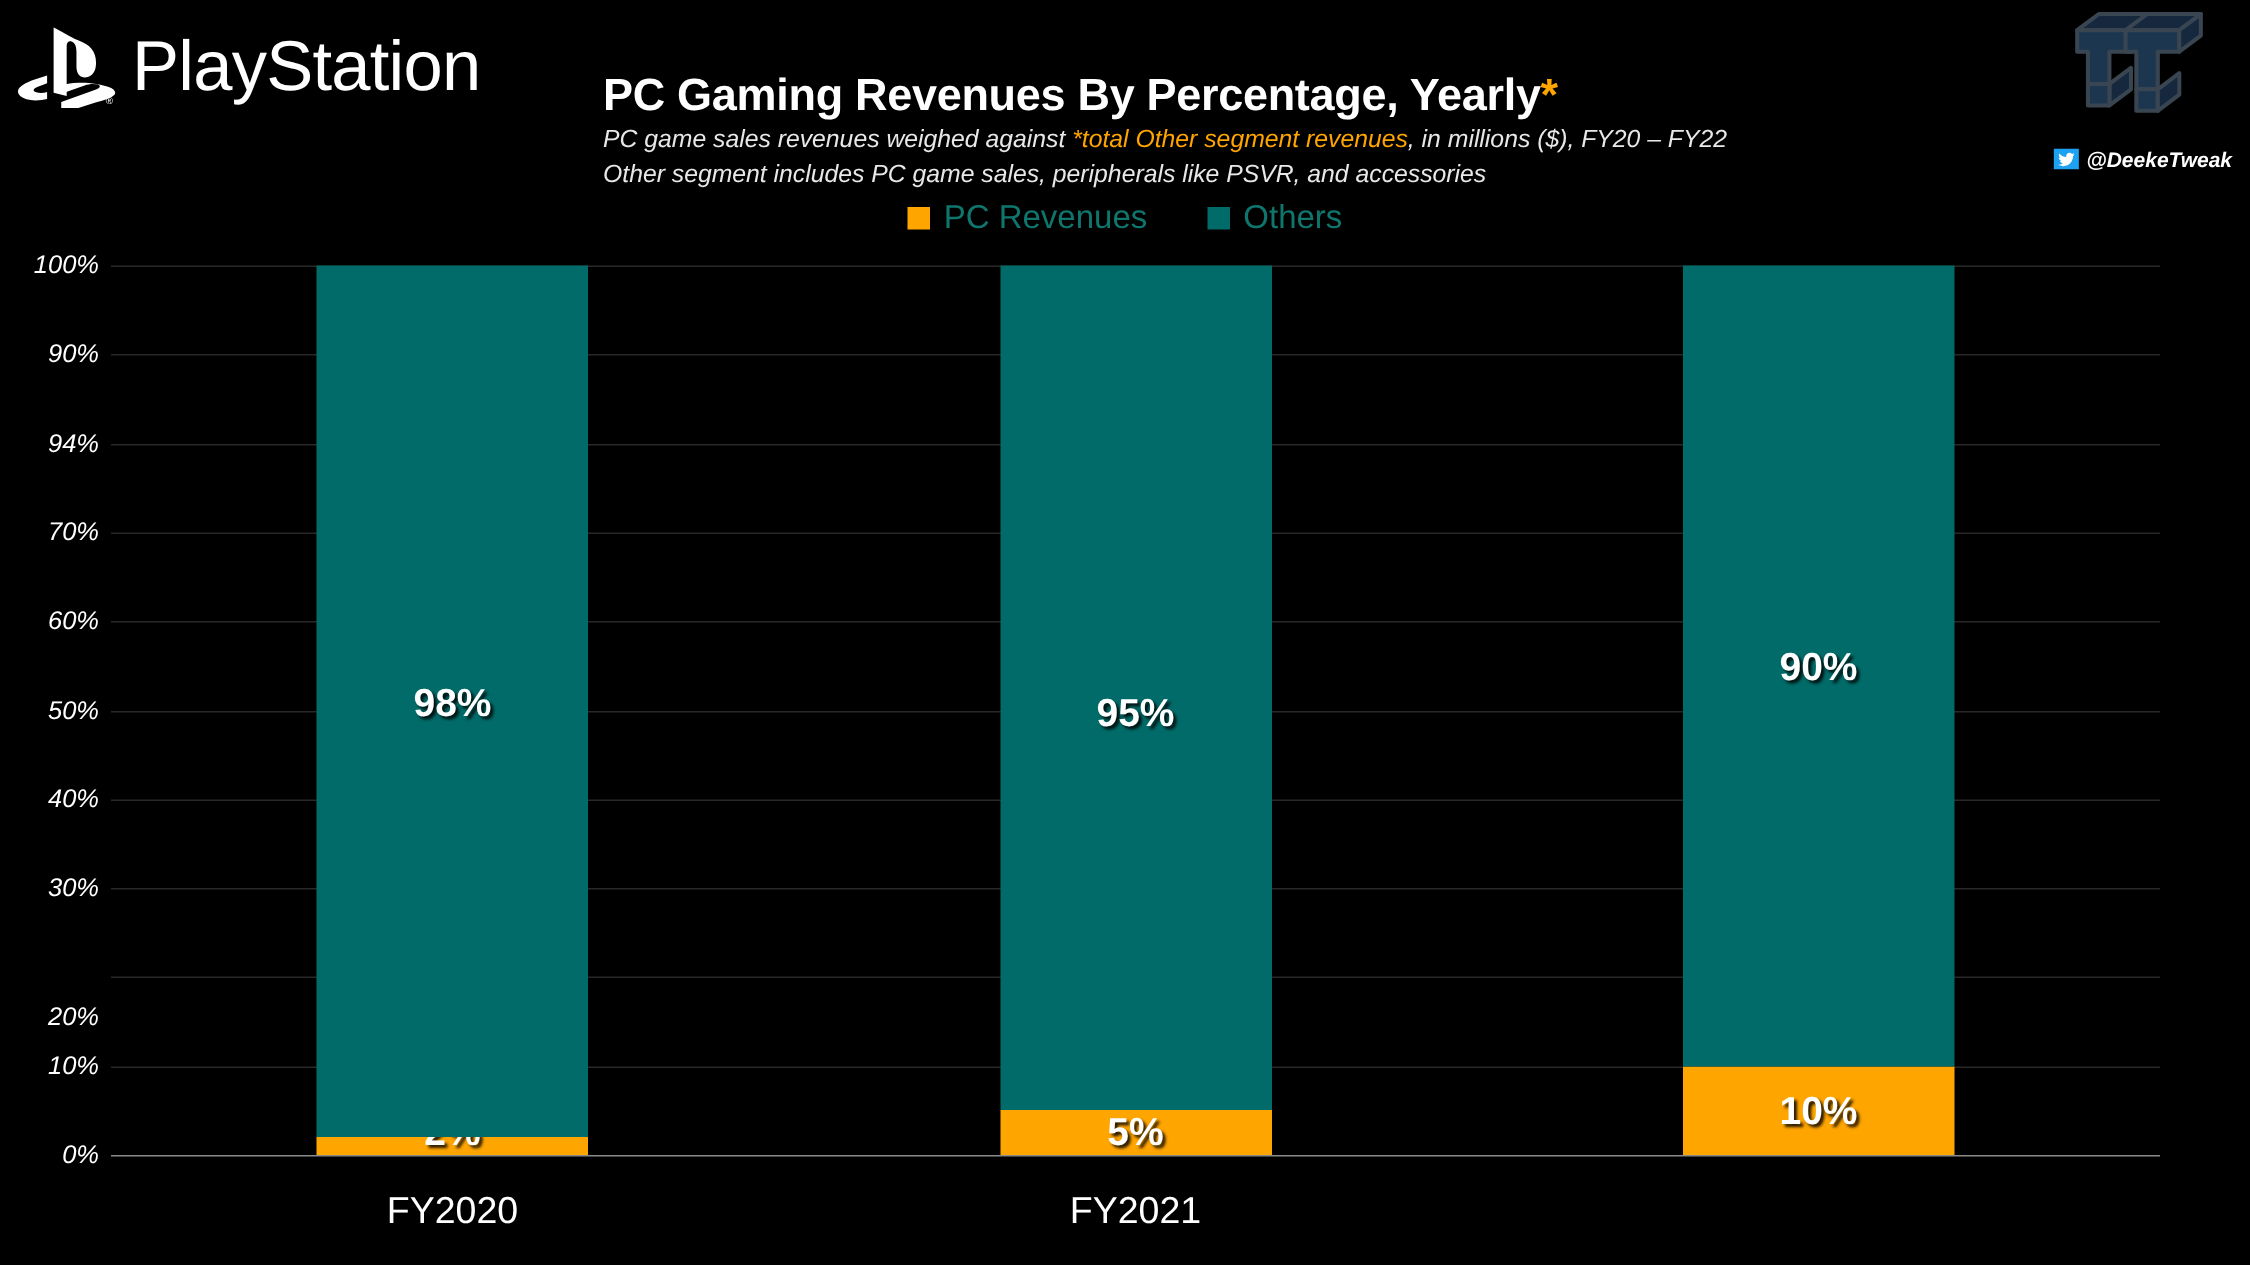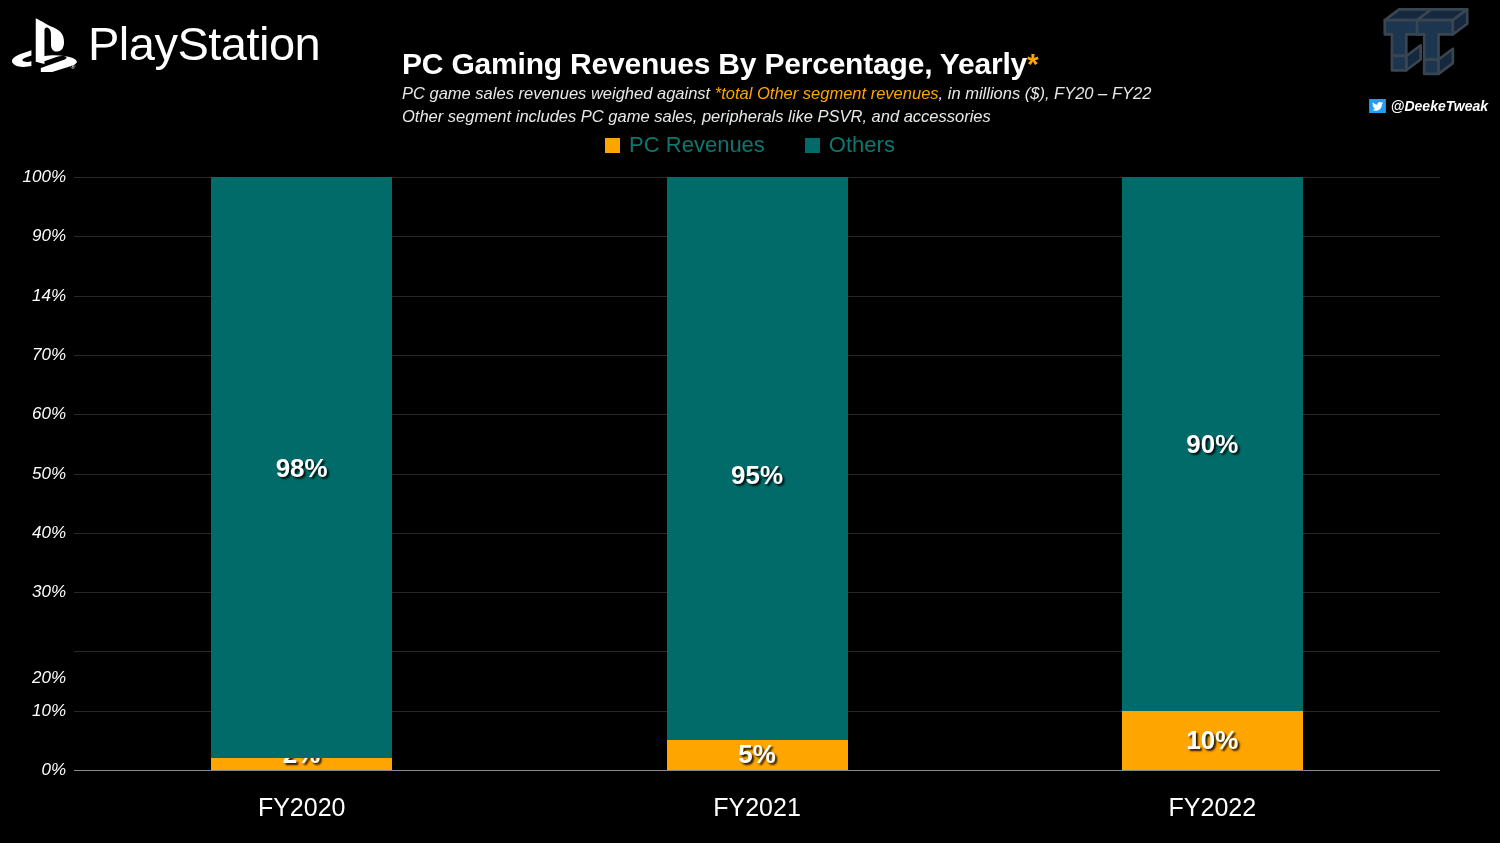--- a/index.html
+++ b/index.html
@@ -242,21 +242,21 @@
 <div id="plot-wrap">
   <div id="y-axis">
       <div class="y-tick" style="top: 602px;">0%</div>
       <div class="y-tick" style="top: 542.7px;">10%</div>
       <div class="y-tick" style="top: 483.4px; margin-top: 27px;">20%</div>
       <div class="y-tick" style="top: 424.1px;">30%</div>
       <div class="y-tick" style="top: 364.8px; margin-left: 40px;">40%</div>
       <div class="y-tick" style="top: 305.5px;">50%</div>
       <div class="y-tick" style="top: 246.2px;">60%</div>
       <div class="y-tick" style="top: 186.9px;">70%</div>
-      <div class="y-tick" style="top: 127.6px;">14%</div>
+      <div class="y-tick" style="top: 127.6px;">94%</div>
       <div class="y-tick" style="top: 68.3px;">90%</div>
       <div class="y-tick" style="top: 9px;">100%</div>
     </div>
   <div id="grid-area">
       <div class="gridline baseline" style="top: 593px;"></div>
       <div class="gridline" style="top: 533.7px;"></div>
       <div class="gridline" style="top: 474.4px;"></div>
       <div class="gridline" style="top: 415.1px;"></div>
       <div class="gridline" style="top: 355.8px;"></div>
       <div class="gridline" style="top: 296.5px;"></div>
@@ -282,15 +282,14 @@
       <div class="bar-group" style="left: 1047.83px;">
         <div class="bar-seg" style="background: rgb(255, 165, 0); bottom: 0px; height: 59.3px;"></div>
         <div class="bar-label" style="bottom: 13.65px;">10%</div>
         <div class="bar-seg" style="background: rgb(0, 107, 104); bottom: 59.3px; height: 533.7px;"></div>
         <div class="bar-label" style="bottom: 310.15px;">90%</div>
       </div>
     </div>
   <div id="x-axis">
       <div class="x-tick" style="left: 137.167px;">FY2020</div>
       <div class="x-tick" style="left: 592.5px;">FY2021</div>
-      <div class="x-tick" style="left: 1047.83px;">FY2022</div>
     </div>
 </div>
 
 </body></html>

